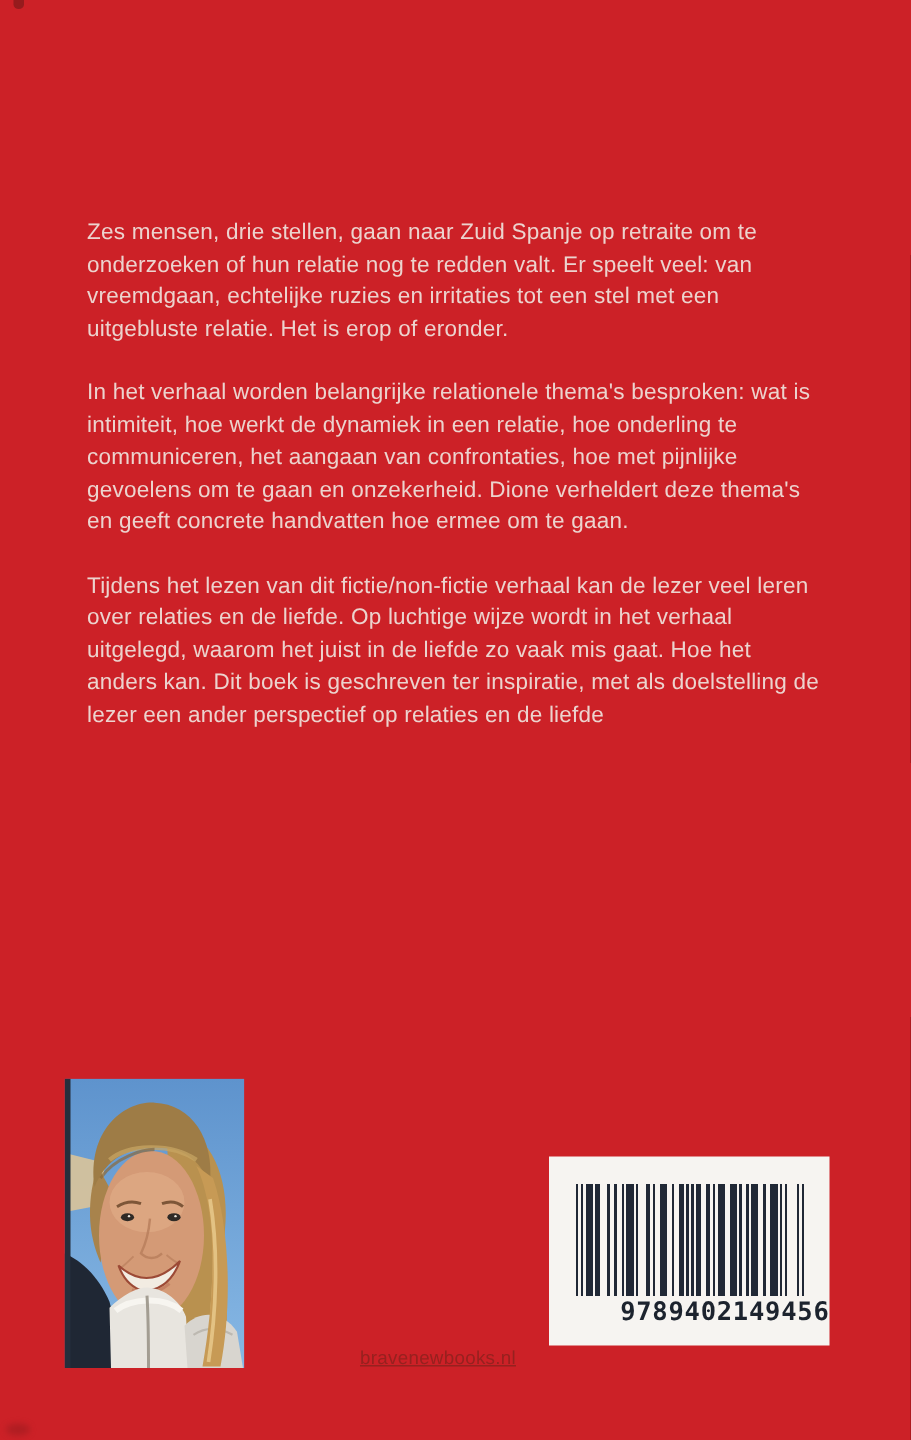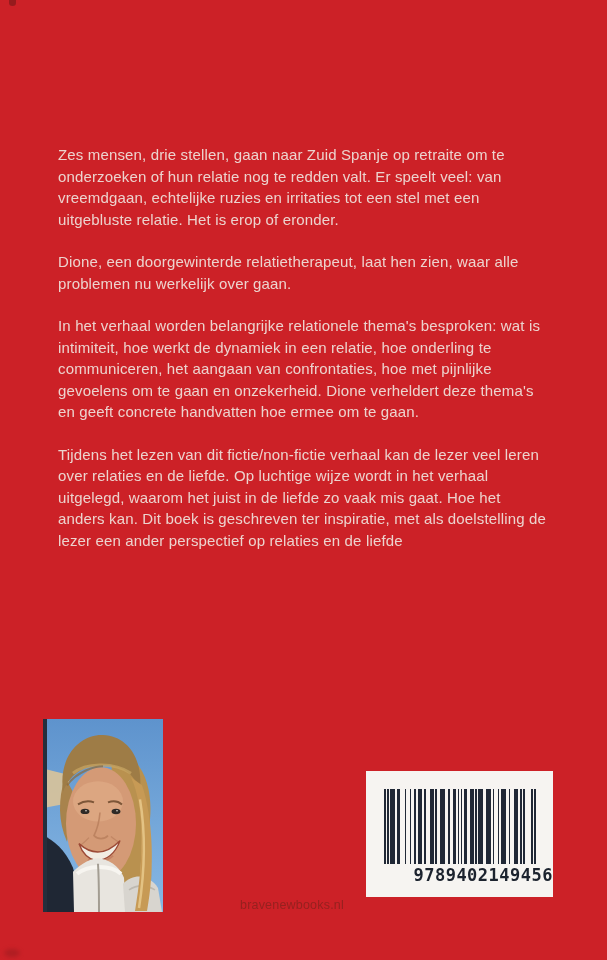--- a/index.html
+++ b/index.html
@@ -47,20 +47,21 @@
     font-weight:bold;
     letter-spacing:0.5px;
     color:#1c232e;
   }
   
   .publisher{
     position:absolute;left:240px;top:898px;
     font-size:12.5px;
     letter-spacing:0.2px;
     color:#96211f;
+    text-decoration:underline;
   }
   
   .mark-tl{
     position:absolute;left:9px;top:0;width:7px;height:6px;
     background:#8c1a1c;border-radius:0 0 60% 60%;opacity:.85;
   }
   .mark-bl{
     position:absolute;left:4px;top:949px;width:16px;height:8px;
     background:#a31c20;border-radius:50%;filter:blur(2px);opacity:.7;
   }
@@ -70,22 +71,20 @@
 
 <div class="cover" style="background: rgb(204, 33, 39);">
 
   <div class="mark-tl"></div>
 
   <div class="blurb" style="color: rgb(238, 219, 213);">
     <p>Zes mensen, drie stellen, gaan naar Zuid Spanje op retraite om te
 onderzoeken of hun relatie nog te redden valt. Er speelt veel: van
 vreemdgaan, echtelijke ruzies en irritaties tot een stel met een
 uitgebluste relatie. Het is erop of eronder.</p>
-    <p>Dione, een doorgewinterde relatietherapeut, laat hen zien, waar alle
-problemen nu werkelijk over gaan.</p>
     <p>In het verhaal worden belangrijke relationele thema's besproken: wat is
 intimiteit, hoe werkt de dynamiek in een relatie, hoe onderling te
 communiceren, het aangaan van confrontaties, hoe met pijnlijke
 gevoelens om te gaan en onzekerheid. Dione verheldert deze thema's
 en geeft concrete handvatten hoe ermee om te gaan.</p>
     <p>Tijdens het lezen van dit fictie/non-fictie verhaal kan de lezer veel leren
 over relaties en de liefde. Op luchtige wijze wordt in het verhaal
 uitgelegd, waarom het juist in de liefde zo vaak mis gaat. Hoe het
 anders kan. Dit boek is geschreven ter inspiratie, met als doelstelling de
 lezer een ander perspectief op relaties en de liefde</p>

